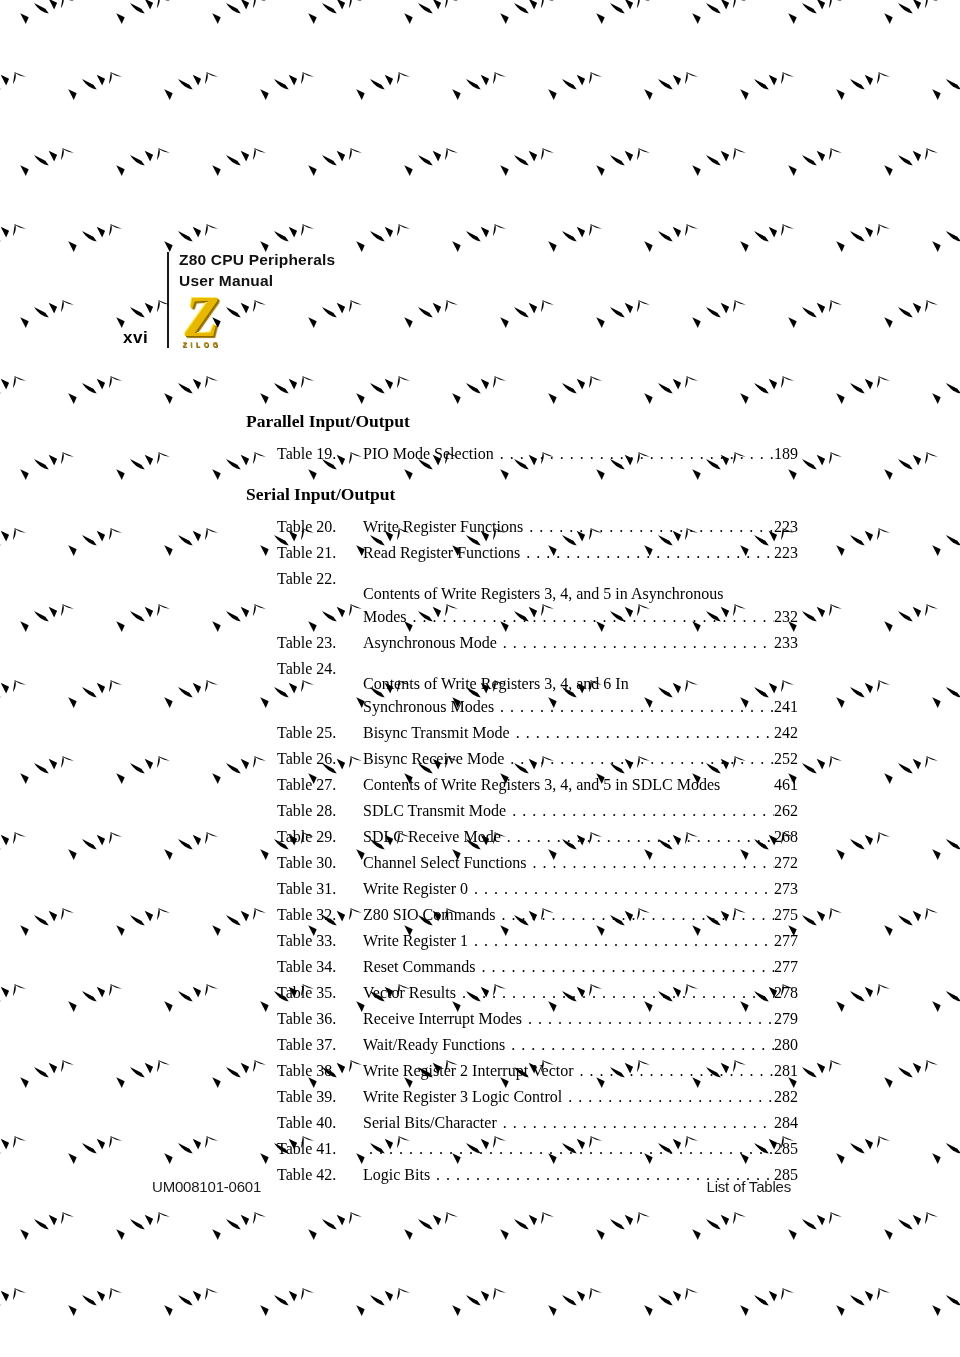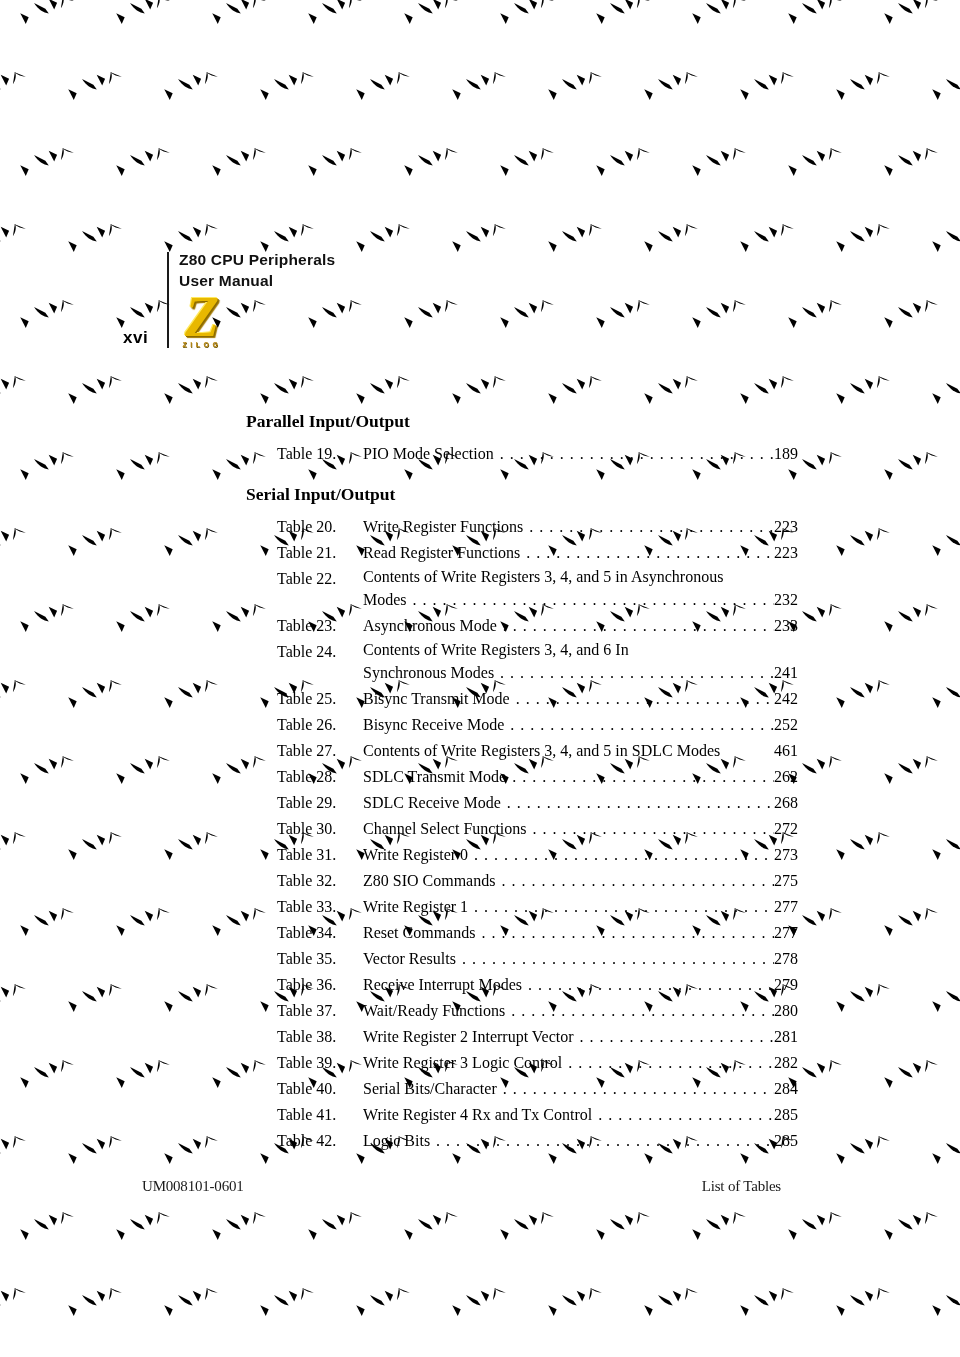--- a/index.html
+++ b/index.html
@@ -26,29 +26,29 @@
     font-size:7px; letter-spacing:3.5px; color:#b8860b; text-shadow:0.5px 0.5px 0 #6b5200;
     white-space:nowrap;}
   
   .toc{position:absolute; left:246px; top:411px; width:552px; z-index:2;}
   .sec-h{font-weight:bold; font-size:17.5px; line-height:20px; margin:0 0 10px 0;}
   .sec-h.later{margin-top:17px;}
   .entry{display:flex; padding-left:31px; font-size:16px;}
   .lbl{flex:none; width:86px; line-height:26px;}
   .body{flex:1; min-width:0;}
   .row{display:flex; align-items:baseline; line-height:26px;}
-  .row.first-of-two{line-height:21px;}
+  .row.first-of-two{line-height:21px;margin-top:17px;}
   .t{white-space:nowrap;}
   .dots{flex:1; overflow:hidden; white-space:nowrap; letter-spacing:1px;
     padding-left:6px; padding-right:5px;}
   .pg{flex:none; text-align:right;}
   
-  .footer{position:absolute; left:142px; top:1178px; width:639px; z-index:2;
+  .footer{position:absolute; left:152px; top:1178px; width:639px; z-index:2;
     display:flex; justify-content:space-between;
-    font-family:Liberation Serif, serif; font-size:15px; color:#1a1a1a;
+    font-family:Liberation Sans, sans-serif; font-size:15px; color:#1a1a1a;
     letter-spacing:-0.2px;}
 </style>
 </head>
 <body>
 
 <div class="page">
 
   <svg width="0" height="0" style="position:absolute" aria-hidden="true">
     <defs>
       <g id="wm-glyph">
@@ -913,21 +913,20 @@
             <span class="t">Serial Bits/Character</span>
             <span class="dots">. . . . . . . . . . . . . . . . . . . . . . . . . . . . . . . . . . . . . . . . . . . . . . . . . . . . . . . . . . . . . . . . . . . . . . </span>
             <span class="pg">284</span>
           </div>
         </div>
       </div>
       <div class="entry">
         <span class="lbl">Table 41.</span>
         <div class="body">
           <div class="row">
-            <span class="t">Write Register 4 Rx and Tx Control</span>
             <span class="dots">. . . . . . . . . . . . . . . . . . . . . . . . . . . . . . . . . . . . . . . . . . . . . . . . . . . . . . . . . . . . . . . . . . . . . . </span>
             <span class="pg">285</span>
           </div>
         </div>
       </div>
       <div class="entry">
         <span class="lbl">Table 42.</span>
         <div class="body">
           <div class="row">
             <span class="t">Logic Bits</span>

